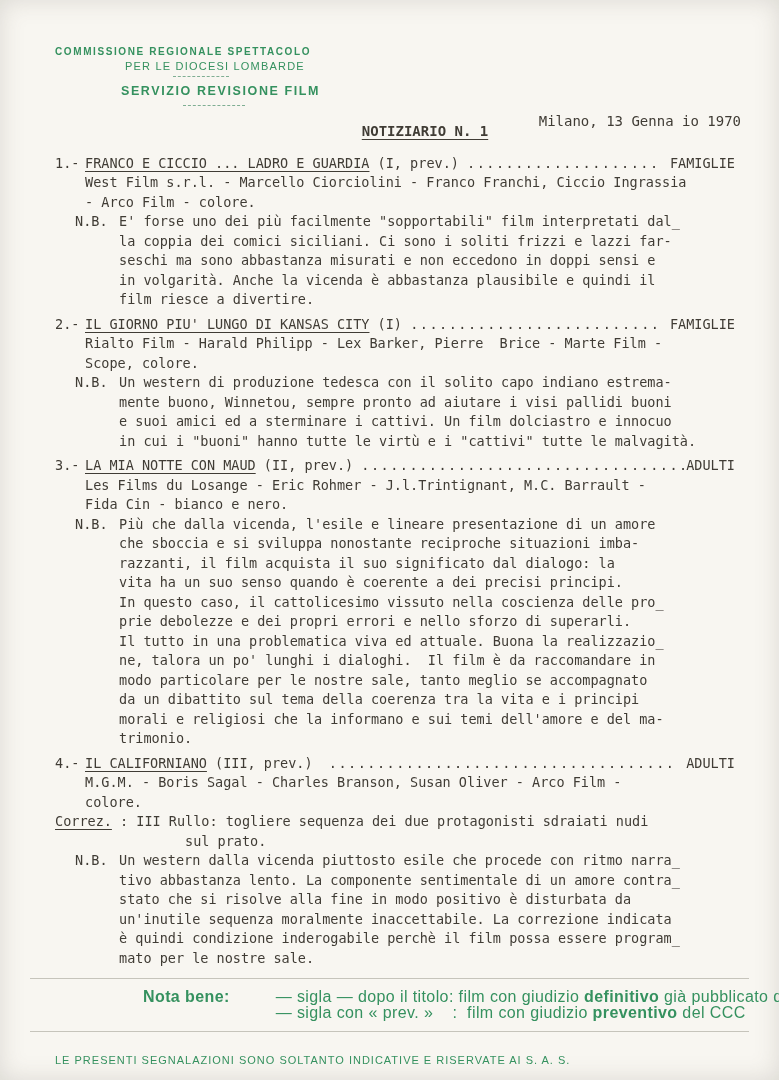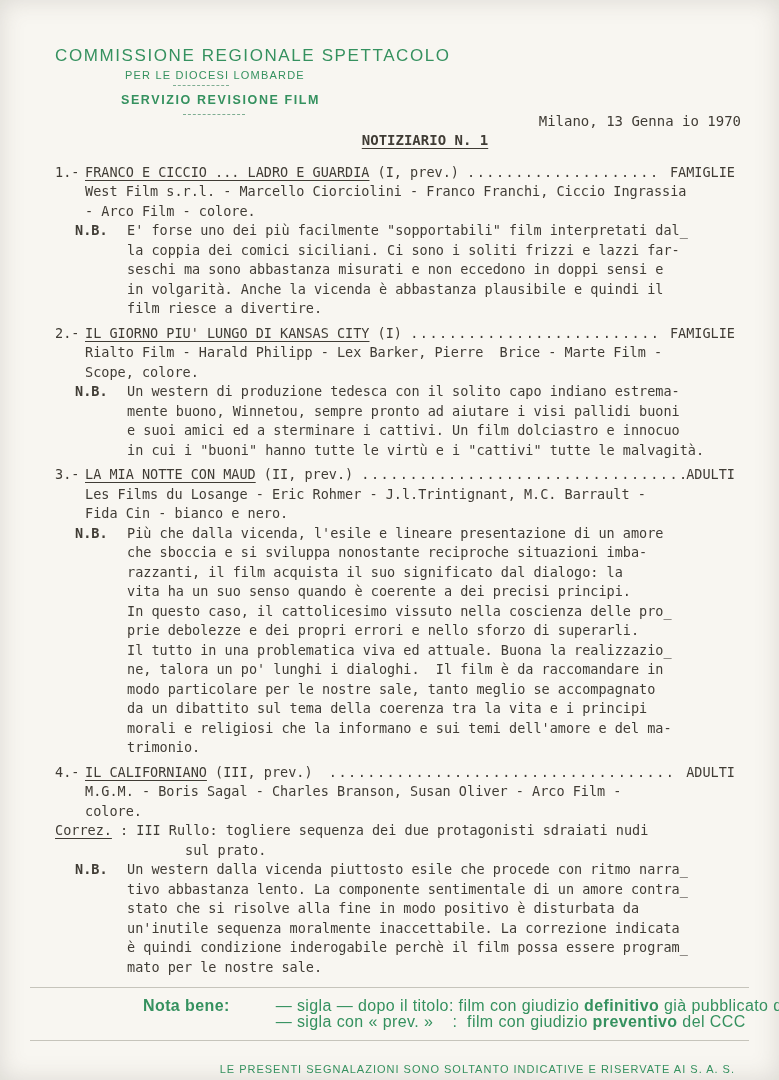--- a/index.html
+++ b/index.html
@@ -20,57 +20,57 @@
     position:relative;
     width:779px;height:1080px;
     background:var(--paper);
     color:var(--ink);
     box-shadow:inset 0 0 24px rgba(90,85,70,.18);
     overflow:hidden;
     padding:46px 44px 0 55px;
   }
   
   .letterhead{ font-family:"Liberation Sans", sans-serif; color:var(--green); }
-  .org1{ font-size:17px; font-weight:normal; letter-spacing:1.6px; }
+  .org1{ font-size:10px; font-weight:bold; letter-spacing:1.6px; }
   .org2{ font-size:11px; font-weight:normal; letter-spacing:1.2px; margin:3px 0 0 70px; }
   .dashrule{ border:0; border-top:1px dashed #7fae93; width:56px; margin:4px 0 0 118px; }
   .org3{ font-size:12.5px; font-weight:bold; letter-spacing:1.6px; margin:7px 0 7px 66px; }
   .dashrule2{ border:0; border-top:1px dashed #7fae93; width:62px; margin:4px 0 0 128px; }
   
   .tw{ font-size:13.5px; line-height:19.5px; }
   .dateline{ position:absolute; top:112px; right:38px; font-size:14px; }
   .doc-title{ text-align:center; font-weight:bold; font-size:14px; margin-top:16px; padding-left:60px; }
   .doc-title span{ text-decoration:underline; text-underline-offset:3px; }
   .items{ margin-top:12px; }
   .item{ margin-bottom:5px; }
   .item-row{ display:flex; align-items:baseline; }
   .num{ flex:none; width:30px; white-space:pre; }
   .ftitle{ text-decoration:underline; text-underline-offset:3px; white-space:pre; }
   .suffix{ white-space:pre; }
   .leader{ flex:1 1 auto; overflow:hidden; white-space:nowrap; letter-spacing:1.5px; }
   .rating{ flex:none; white-space:pre; }
   .credits{ margin-left:30px; }
   .lines{ white-space:pre; }
   .nb-row{ display:flex; margin-left:20px; align-items:flex-start; }
-  .nb-label{ flex:none; width:52px; white-space:pre;font-weight:bold; }
+  .nb-label{ flex:none; width:44px; white-space:pre; }
   .correz-row{ display:flex; align-items:flex-start; }
   .correz-label{ flex:none; text-decoration:underline; text-underline-offset:3px; white-space:pre; }
   
   .rule{ border:0; border-top:1px solid var(--rule); margin:10px -14px 0 -25px; }
   .notabene{
     font-family:"Liberation Sans", sans-serif; color:var(--green);
     font-size:16px; line-height:16px; letter-spacing:.4px;
     display:flex; margin:10px 0 0 88px;
   }
   .nb-title{ font-weight:bold; flex:none; margin-right:46px; white-space:pre; }
   .nb-lines span{ white-space:pre; }
   .nb-bold{ font-weight:bold;text-align:center; }
   .notice{
     font-family:"Liberation Sans", sans-serif; color:var(--green);
-    font-size:11px; letter-spacing:1px; text-align:right; margin-top:22px;
+    font-size:11px; letter-spacing:1px; text-align:left; margin-top:22px;
   }
 </style>
 </head>
 <body>
 
 <div class="paper">
 
   <div class="letterhead">
     <div class="org1">COMMISSIONE REGIONALE SPETTACOLO</div>
     <div class="org2">PER LE DIOCESI LOMBARDE</div>

